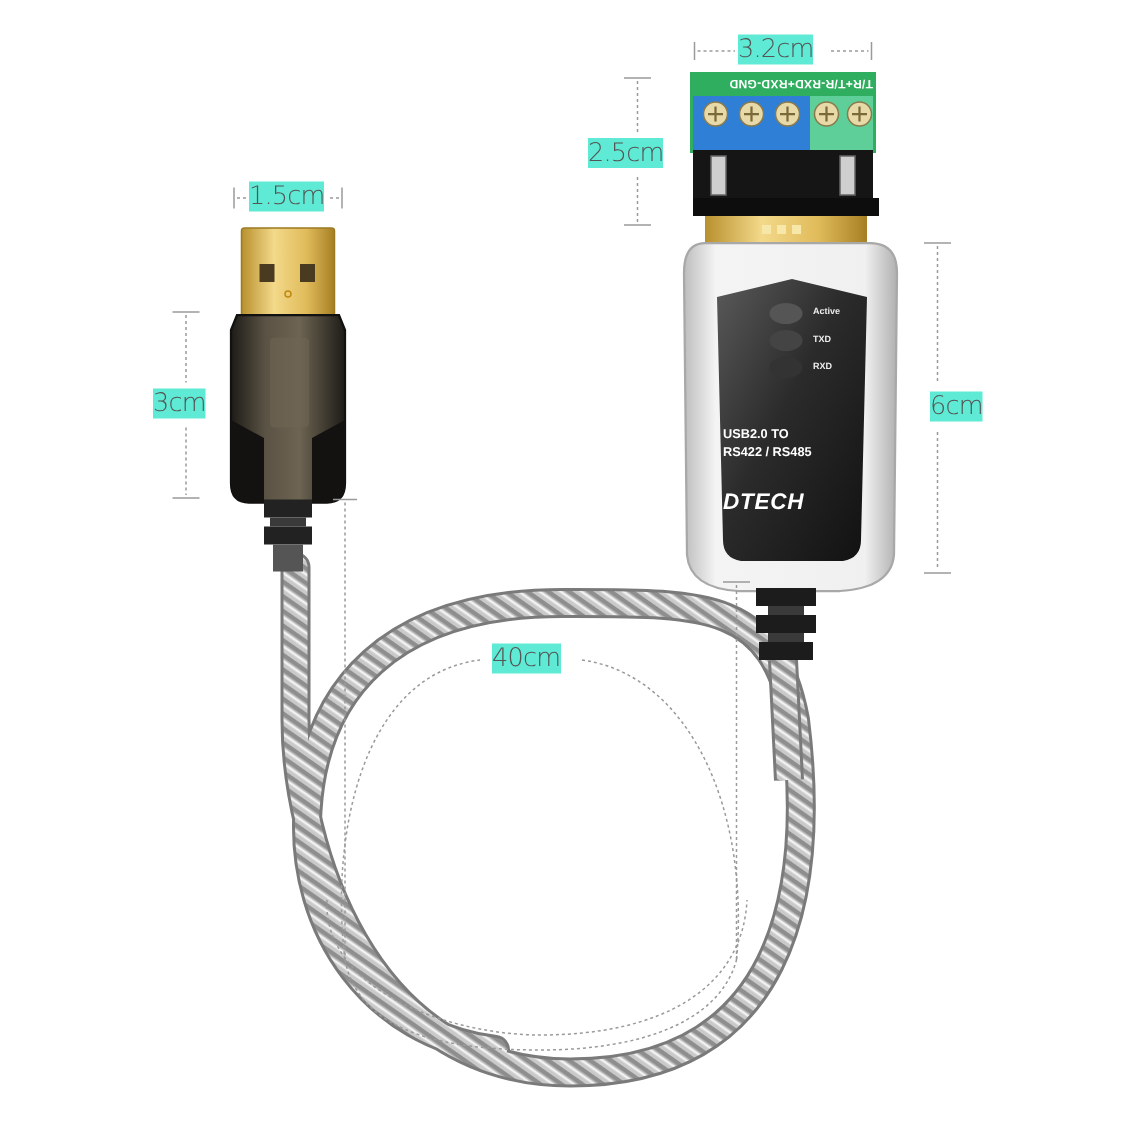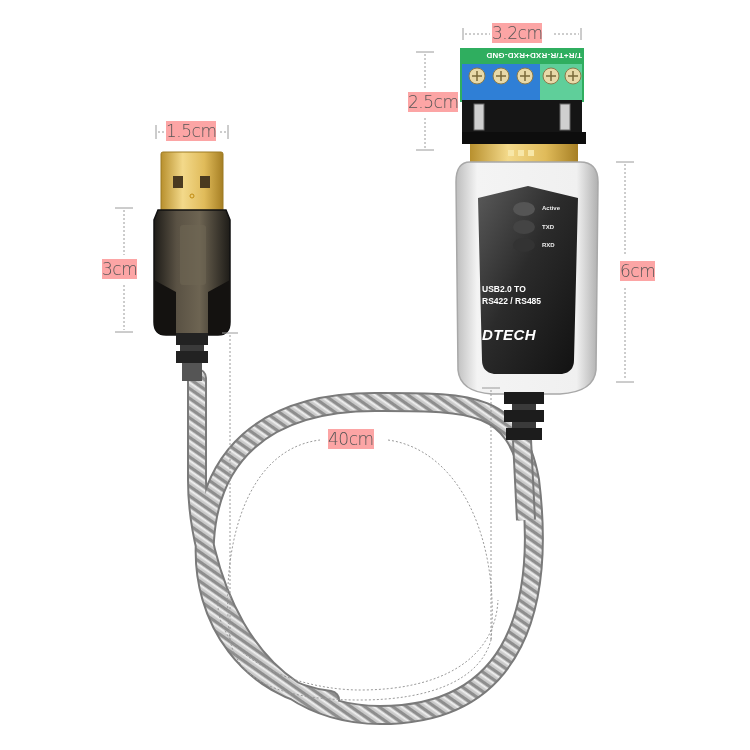--- a/index.html
+++ b/index.html
@@ -1,17 +1,17 @@
 <!DOCTYPE html>
 <html><head>
 <meta charset="utf-8">
 <style>
   html, body { margin:0; padding:0; background:#ffffff; }
   body { width:750px; height:750px; position:relative; overflow:hidden; font-family:"DejaVu Sans", sans-serif; }
-  .dim-label { position:absolute; color:#555; font-size:17px; font-family:"DejaVu Sans", sans-serif; font-weight:300; letter-spacing:-0.5px; white-space:nowrap; background:#fca5a5; }
+  .dim-label { position:absolute; color:#555; font-size:17px; font-family:"DejaVu Sans", sans-serif; font-weight:300; letter-spacing:-0.5px; white-space:nowrap; background:#5eead4; }
   svg { position:absolute; left:0; top:0; }
   .adapter-window-text { position:absolute; color:#fff; font-family:"Liberation Sans", sans-serif; font-weight:bold; text-align:left; }
   .led-label { position:absolute; color:#eee; font-size:6px; font-family:"Liberation Sans", sans-serif; font-weight:bold; }
   .terminal-label { position:absolute; color:#fff; font-size:8px; font-family:"Liberation Sans", sans-serif; font-weight:bold; transform:rotate(180deg); white-space:nowrap; letter-spacing:0.2px; }
 </style>
 </head>
 <body>
 
 <svg width="750" height="750" viewBox="0 0 750 750">
   <defs>
@@ -153,17 +153,17 @@
 
 <div class="led-label" style="left:542px; top:205px;">Active</div>
 <div class="led-label" style="left:542px; top:224px;">TXD</div>
 <div class="led-label" style="left:542px; top:242px;">RXD</div>
 
 <div class="adapter-window-text" style="left:482px; top:284px; width:92px; font-size:8.5px;">USB2.0 TO</div>
 <div class="adapter-window-text" style="left:482px; top:296px; width:92px; font-size:8.5px;">RS422 / RS485</div>
 <div class="adapter-window-text" style="left:482px; top:326px; width:92px; font-size:15px; font-style:italic; letter-spacing:0.5px;">DTECH</div>
 
 <div class="dim-label" style="left:492px; top:23px;">3.2cm</div>
-<div class="dim-label" style="left:392px; top:92px;margin-left:16px;">2.5cm</div>
+<div class="dim-label" style="left:392px; top:92px;">2.5cm</div>
 <div class="dim-label" style="left:166px; top:121px;text-align:center;">1.5cm</div>
 <div class="dim-label" style="left:102px; top:259px;text-align:center;">3cm</div>
 <div class="dim-label" style="left:604px; top:261px;margin-left:16px;">6cm</div>
 <div class="dim-label" style="left:328px; top:429px;">40cm</div>
 
 </body></html>

